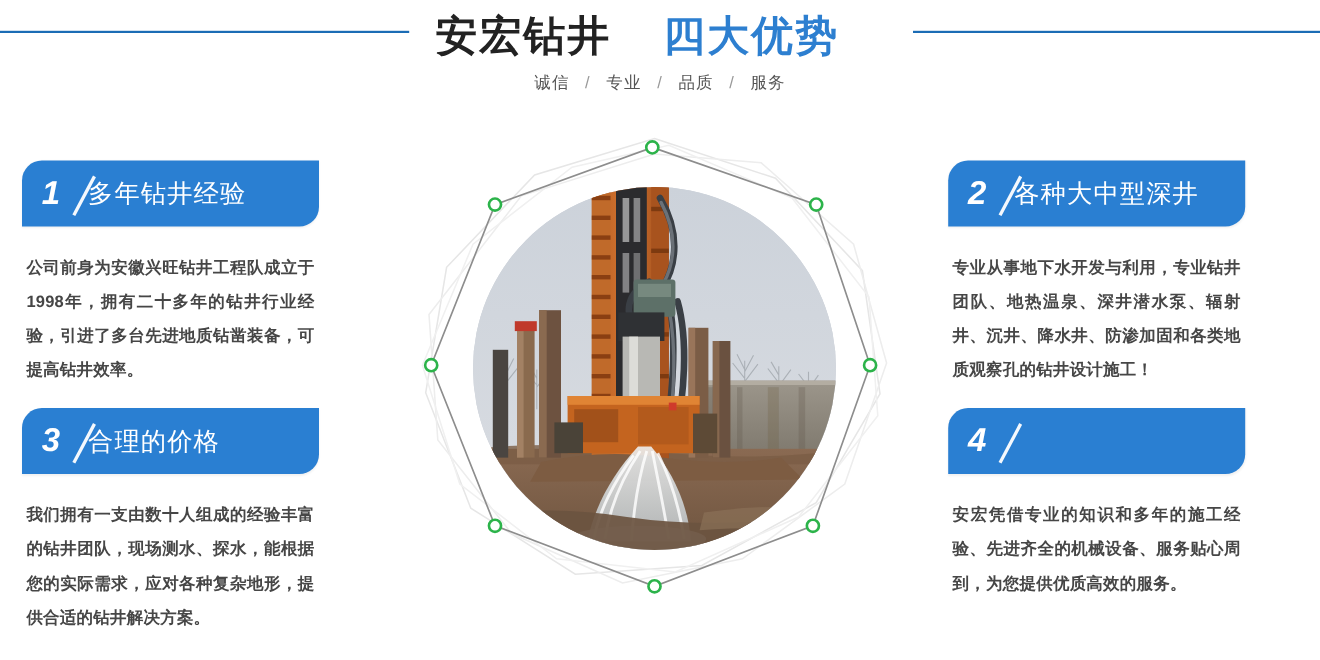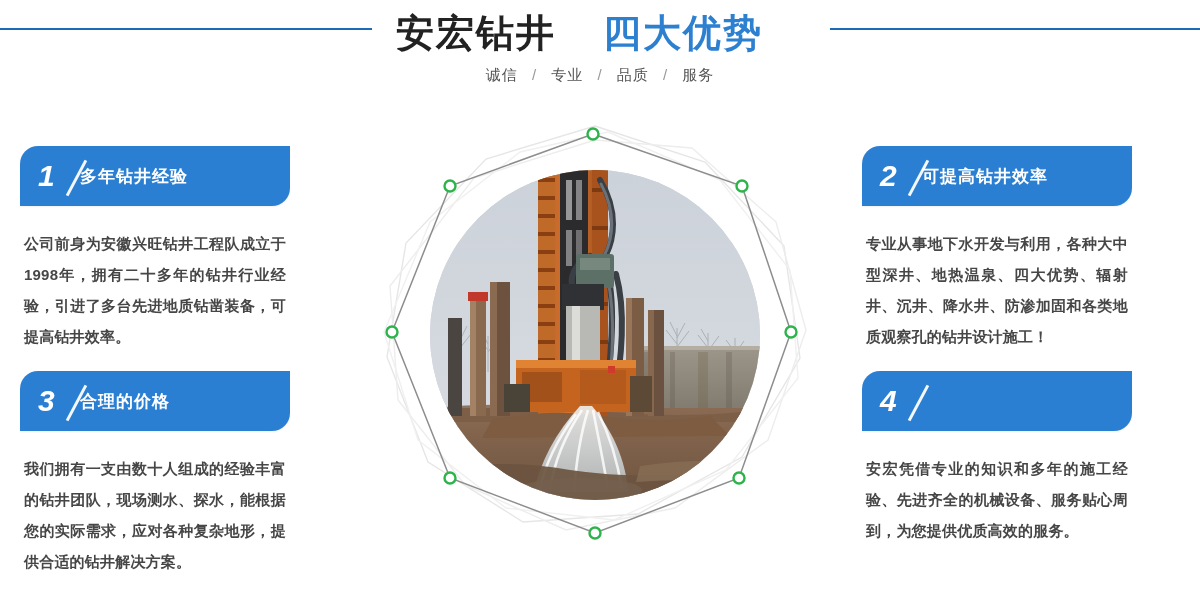--- a/index.html
+++ b/index.html
@@ -52,21 +52,21 @@
     color:#ffffff; line-height:1;
     width:42px; flex:0 0 42px;
     display:flex; align-items:center;
   }
   .card-num .slash {
     position:absolute; right:2px; top:-3px;
     width:3px; height:40px; background:#ffffff;
     transform: rotate(28deg); opacity:.95;
   }
   .card-title {
-    font-size:17px; font-weight:700; color:#ffffff;
+    font-size:23px; font-weight:400; color:#ffffff;
     letter-spacing:1px; white-space:nowrap;
   }
   .card-body {
     margin-top:22px; padding:0 4px 0 4px;
     font-size:15px; line-height:31px; color:#464646;
     letter-spacing:0.2px; text-align:justify;font-weight:bold;
   }
 
   
   #center { position:absolute; left:370px; top:110px; width:450px; height:450px; }
@@ -125,23 +125,23 @@
     </div>
     <div class="card-body">我们拥有一支由数十人组成的经验丰富的钻井团队，现场测水、探水，能根据您的实际需求，应对各种复杂地形，提供合适的钻井解决方案。</div>
   </div>
 
   <div class="card c2">
     <div class="card-head">
       <div class="card-num">
         <span>2</span>
         <span class="slash"></span>
       </div>
-      <div class="card-title">可提高钻井效率</div>
-    </div>
-    <div class="card-body">专业从事地下水开发与利用，各种大中型深井、地热温泉、四大优势、辐射井、沉井、降水井、防渗加固和各类地质观察孔的钻井设计施工！</div>
+      <div class="card-title">各种大中型深井</div>
+    </div>
+    <div class="card-body">专业从事地下水开发与利用，专业钻井团队、地热温泉、深井潜水泵、辐射井、沉井、降水井、防渗加固和各类地质观察孔的钻井设计施工！</div>
   </div>
 
   <div class="card c4">
     <div class="card-head">
       <div class="card-num">
         <span>4</span>
         <span class="slash"></span>
       </div>
     </div>
     <div class="card-body">安宏凭借专业的知识和多年的施工经验、先进齐全的机械设备、服务贴心周到，为您提供优质高效的服务。</div>

